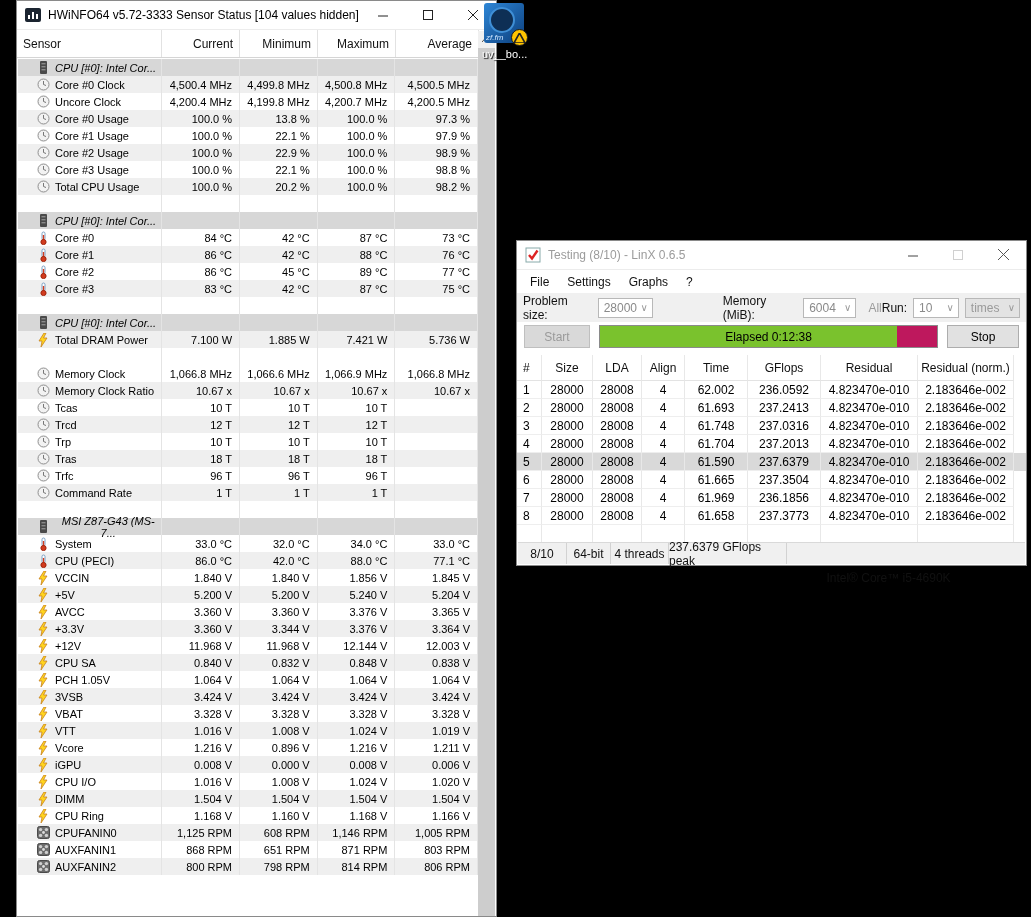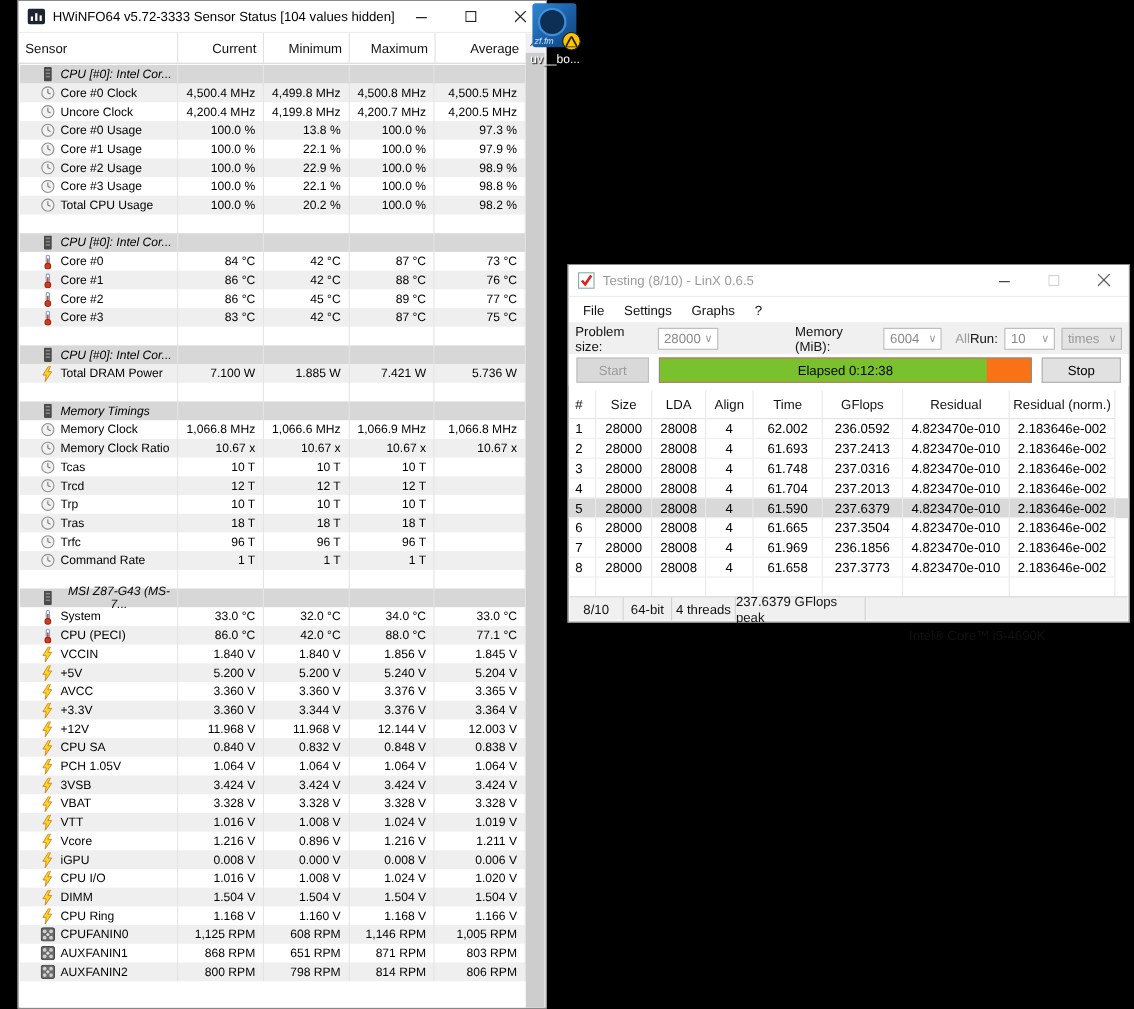--- a/index.html
+++ b/index.html
@@ -45,21 +45,21 @@
   .menubar .mi { padding:0 9px; }
   .lx-toolbar { height:29px; background:#f0f0f0; display:flex; align-items:center; padding:0 6px; color:#111; }
   .combo { height:20px; background:#fff; border:1px solid #b8b8b8; display:flex; align-items:center;
            padding-left:5px; color:#8a8a8a; position:relative; }
   .combo .chev { margin-left:auto; padding-right:4px; color:#9a9a9a; font-size:10px; }
   .combo.disabled { background:#e3e3e3; color:#9a9a9a; }
   .lx-buttons { height:29px; display:flex; align-items:center; padding:4px 7px; background:#fff; }
   .btn { height:23px; border:1px solid #adadad; background:#e1e1e1; display:flex;
          align-items:center; justify-content:center; font-size:12px; color:#000; }
   .btn.disabled { background:#d9d9d9; border-color:#bfbfbf; color:#9a9a9a; }
-  .progress { position:relative; height:23px; border:1px solid #8a8a8a; background:#f97316;
+  .progress { position:relative; height:23px; border:1px solid #8a8a8a; background:#be185d;
               flex:1 1 auto; margin:0 9px; overflow:hidden; }
   .progress .fill { position:absolute; left:0; top:0; bottom:0; }
   .progress .ptext { position:absolute; inset:0; display:flex; align-items:center; justify-content:center;
                      font-size:12px; color:#000; }
   .lx-table { margin-top:4px; }
   .lx-hrow, .lx-row { display:flex; }
   .lx-hrow { height:26px; font-size:12px; color:#111; }
   .lx-row  { height:18px; font-size:12px; color:#000; }
   .lx-row.selected { background:#d9d9d9; }
   .lx-cell { display:flex; align-items:center; justify-content:center;
@@ -375,37 +375,20 @@
             </span>
             <span>Total DRAM Power</span>
           </span>
           <span class="hw-cell v">7.100 W</span>
           <span class="hw-cell v">1.885 W</span>
           <span class="hw-cell v">7.421 W</span>
           <span class="hw-cell v last">5.736 W</span>
         </div>
         <div class="hw-row">
           <span class="hw-cell lab"></span>
-          <span class="hw-cell v"></span>
-          <span class="hw-cell v"></span>
-          <span class="hw-cell v"></span>
-          <span class="hw-cell v last"></span>
-        </div>
-        <div class="hw-row group">
-          <span class="hw-cell lab">
-            <span class="hw-ic">
-              <svg width="9" height="13">
-                <rect x="1" y="0" width="7" height="13" rx="1" fill="#4a4a4a"></rect>
-                <rect x="2.5" y="2" width="4" height="1.4" fill="#8a8a8a"></rect>
-                <rect x="2.5" y="5" width="4" height="1.4" fill="#8a8a8a"></rect>
-                <rect x="2.5" y="8" width="4" height="1.4" fill="#8a8a8a"></rect>
-              </svg>
-            </span>
-            <span>Memory Timings</span>
-          </span>
           <span class="hw-cell v"></span>
           <span class="hw-cell v"></span>
           <span class="hw-cell v"></span>
           <span class="hw-cell v last"></span>
         </div>
         <div class="hw-row">
           <span class="hw-cell lab">
             <span class="hw-ic">
               <svg width="13" height="13">
                 <circle cx="6.5" cy="6.5" r="5.5" fill="#f2f2f2" stroke="#8f8f8f"></circle>

